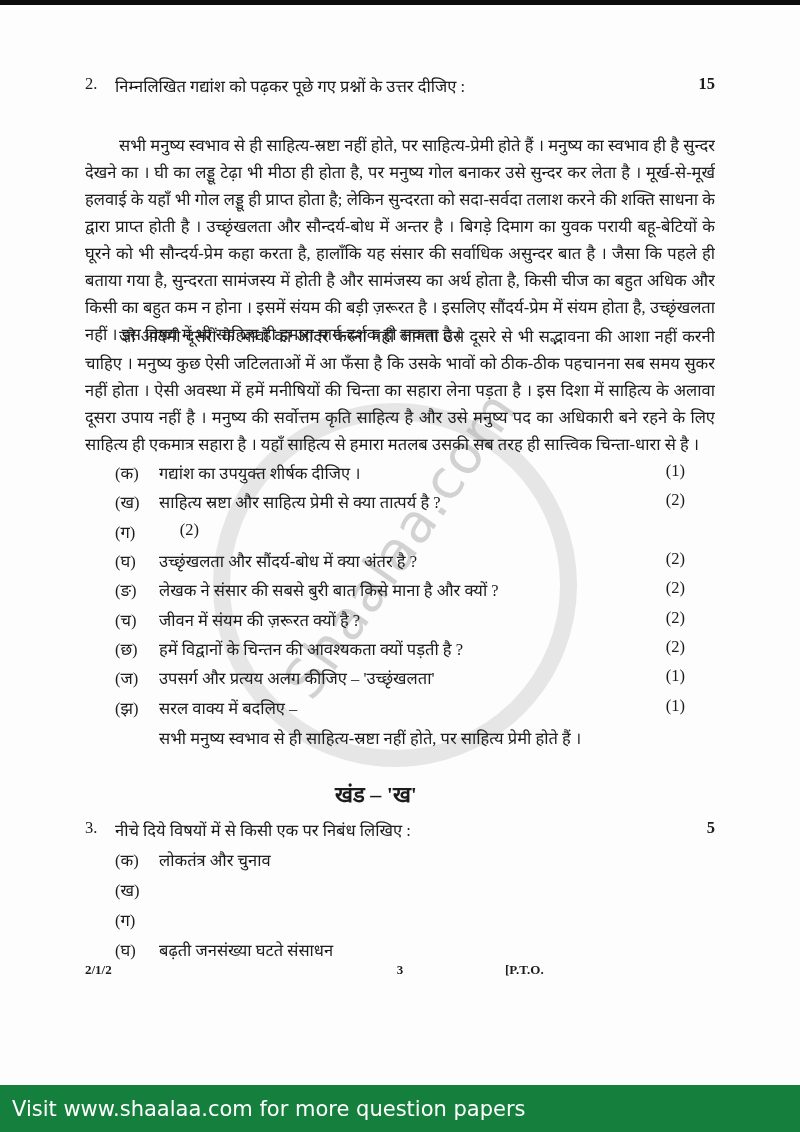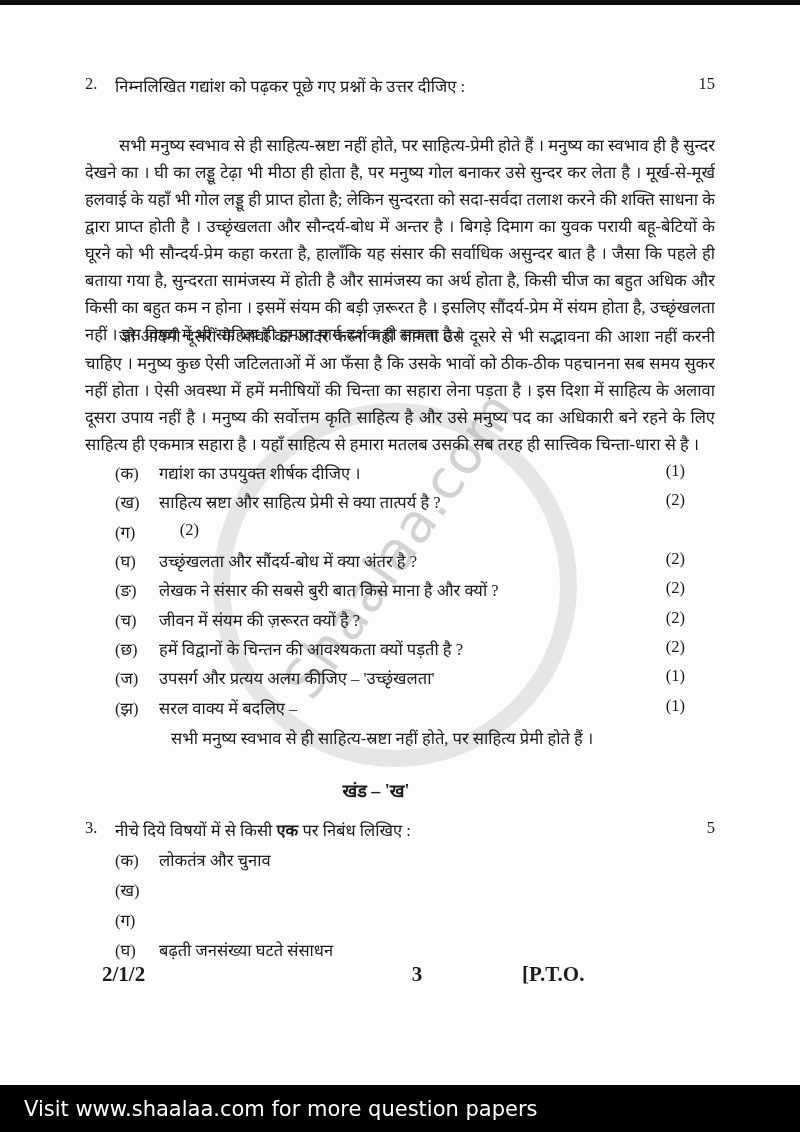--- a/index.html
+++ b/index.html
@@ -34,56 +34,56 @@
     font-family: "DejaVu Sans", sans-serif;
     font-size: 54px; letter-spacing: 1px;
     color: rgba(168,168,168,0.5);
     white-space: nowrap;
   }
   
   .content { position: absolute; inset: 0; z-index: 1; font-size: 16.5px; }
   .qrow { position: absolute; left: 85px; width: 630px; display: flex; align-items: flex-start; }
   .qnum { flex: 0 0 30px; }
   .qintro { flex: 1 1 auto; }
-  .qmarks { flex: 0 0 40px; text-align: right; font-weight: normal; }
+  .qmarks { flex: 0 0 40px; text-align: right; font-weight: bold; }
   .q2-header { top: 74px; }
   .para {
     position: absolute; left: 85px; width: 630px;
     text-align: justify; line-height: 27px; text-indent: 34px;
     overflow: hidden; margin: 0;
   }
   .para1 { top: 120px; max-height: 218px; margin-top: 12px; }
   .para2 { top: 323px; max-height: 137px; }
   .subs { position: absolute; left: 115px; top: 461px; width: 570px; }
   .sub-row { display: flex; align-items: flex-start; height: 29.35px; }
   .sub-label { flex: 0 0 44px; }
   .sub-text { flex: 1 1 auto; white-space: nowrap; overflow: hidden; }
   .sub-marks { flex: 0 0 40px; text-align: right; }
-  .sub-note { position: absolute; left: 159px; top: 726px; width: 530px; margin-left: 12px; }
+  .sub-note { position: absolute; left: 159px; top: 726px; width: 530px; }
   .section-title {
     position: absolute; left: 0; top: 778px; width: 752px;
-    text-align: center; font-weight: bold; font-size: 18px;
+    text-align: center; font-weight: bold; font-size: 22px;
   }
   .q3-header { top: 818px; }
-  .bold { font-weight: bold; }
+  .bold { font-weight: normal; }
   .q3-items { position: absolute; left: 115px; top: 848px; width: 570px; }
   .q3-row { display: flex; align-items: flex-start; height: 30px; }
   .footer {
-    position: absolute; left: 102px; top: 962px; width: 630px;
-    display: flex; font-weight: bold; font-size: 21px;
+    position: absolute; left: 85px; top: 962px; width: 630px;
+    display: flex; font-weight: bold; font-size: 13px;
   }
   .footer-left  { flex: 1; text-align: left; }
   .footer-center{ flex: 1; text-align: center; }
   .footer-right { flex: 1; text-align: left; }
   
   .bottom-bar {
     position: absolute; left: 0; right: 0; bottom: 0; height: 47px;
-    background: #000000; color: #ffffff;
+    background: #15803d; color: #ffffff;
     display: flex; align-items: center;
-    padding-left: 24px;
+    padding-left: 12px;
     font-family: "DejaVu Sans", "Liberation Sans", sans-serif;
     font-size: 21px; z-index: 2;
   }
 </style>
 </head>
 <body>
 
 <div class="page">
   <div class="scan-edge"></div>
 

